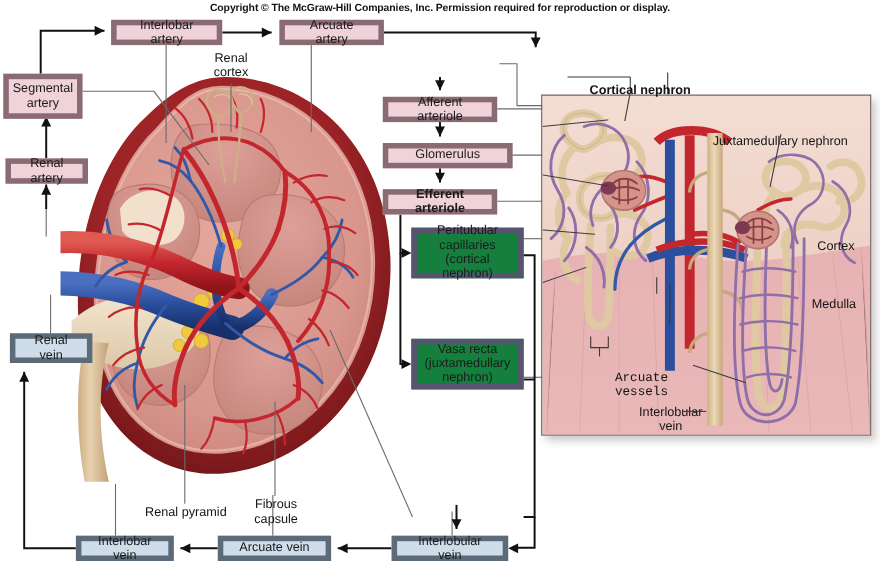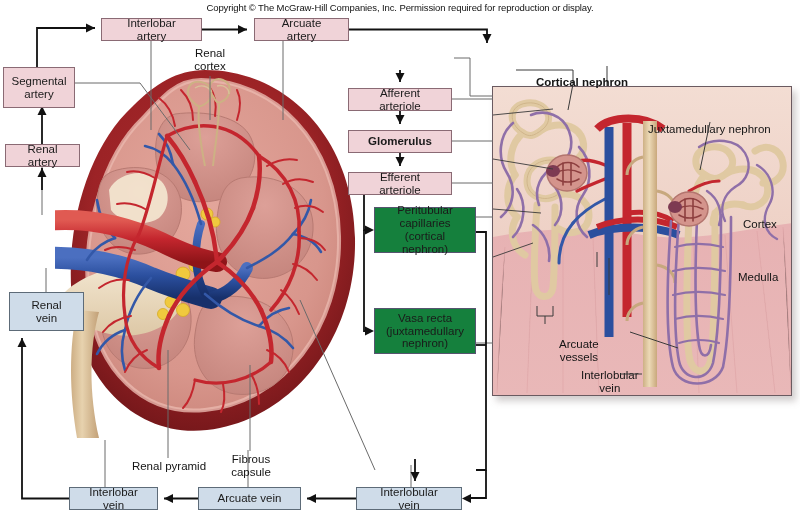--- a/index.html
+++ b/index.html
@@ -20,37 +20,37 @@
   }
 
   
   .copyright {
     position: absolute;
     top: 2px;
     left: 0;
     width: 800px;
     text-align: center;
     font-size: 9.5px;
-    font-weight: normal;
+    font-weight: bold;
     color: #111111;
     letter-spacing: -0.1px;
   }
 
   
   .fbox {
     position: absolute;
     box-sizing: border-box;
     display: flex;
     align-items: center;
     justify-content: center;
     text-align: center;
     font-size: 11.5px;
     color: #1a1a1a;
     line-height: 1.12;
-    border: 1px solid #f97316;
+    border: 5px solid #f97316;
     background: #f0d3d8;
     padding: 1px 12px;
     z-index: 30;
   }
   .fbox.artery {
     background: #f0d3d8;
     border-color: #8a6a74;
   }
   .fbox.cap {
     background: #15803d;
@@ -422,21 +422,21 @@
         <path d="M60 22 L0 28"></path>
         <path d="M60 82 L0 72"></path>
         <path d="M48 126 L0 122"></path>
         <path d="M40 156 L0 170"></path>
       </g>
     </svg>
 
     <div class="inset-lbl" style="left:155px; top:36px;">Juxtamedullary nephron</div>
     <div class="inset-lbl" style="left:250px; top:131px;">Cortex</div>
     <div class="inset-lbl" style="left:245px; top:184px;">Medulla</div>
-    <div class="inset-lbl" style="left:66px; top:251px; text-align:center;">Arcuate
+    <div class="inset-lbl" style="left:66px; top:251px; text-align:center;font-family:Liberation Mono, monospace;">Arcuate
 vessels</div>
     <div class="inset-lbl" style="left:88px; top:282px; text-align:center;">Interlobular
 vein</div>
 
   </div>
 
   <svg width="800" height="515" style="position:absolute;left:0;top:0;z-index:26;pointer-events:none;">
     <g stroke="#3a3a3a" stroke-width="1" fill="none">
 
       <path d="M573 84 L573 70"></path>
@@ -462,34 +462,34 @@
 
   <div class="lbl" style="left:527px; top:76px; width:110px;font-weight:bold;">Cortical nephron</div>
 
   <div class="fbox artery" style="left:101px; top:18px; width:101px; height:23px;">Interlobar artery</div>
   <div class="fbox artery" style="left:254px; top:18px; width:95px; height:23px;">Arcuate artery</div>
   <div class="fbox artery" style="left:3px; top:67px; width:72px; height:41px;">Segmental
 artery</div>
   <div class="fbox artery" style="left:5px; top:144px; width:75px; height:23px;">Renal artery</div>
 
   <div class="fbox artery" style="left:348px; top:88px; width:104px; height:23px;">Afferent arteriole</div>
-  <div class="fbox artery" style="left:348px; top:130px; width:104px; height:23px;font-weight:bold;">Glomerulus</div>
-  <div class="fbox artery" style="left:348px; top:172px; width:104px; height:23px;">Efferent arteriole</div>
+  <div class="fbox artery" style="left:348px; top:130px; width:118px; height:23px;">Glomerulus</div>
+  <div class="fbox artery" style="left:348px; top:172px; width:104px; height:23px;font-weight:bold;">Efferent arteriole</div>
 
   <div class="fbox cap" style="left:374px; top:207px; width:102px; height:46px;">Peritubular
 capillaries
 (cortical nephron)</div>
   <div class="fbox cap" style="left:374px; top:308px; width:102px; height:46px;">Vasa recta
 (juxtamedullary
 nephron)</div>
 
   <div class="fbox vein" style="left:356px; top:487px; width:106px; height:23px;">Interlobular vein</div>
   <div class="fbox vein" style="left:198px; top:487px; width:103px; height:23px;">Arcuate vein</div>
   <div class="fbox vein" style="left:69px; top:487px; width:89px; height:23px;">Interlobar vein</div>
-  <div class="fbox vein" style="left:9px; top:292px; width:75px; height:39px;">Renal vein</div>
+  <div class="fbox vein" style="left:9px; top:303px; width:75px; height:27px;">Renal vein</div>
 
   <div class="lbl" style="left:178px; top:47px; width:64px;">Renal
 cortex</div>
   <div class="lbl" style="left:124px; top:460px; width:90px;">Renal pyramid</div>
   <div class="lbl" style="left:218px; top:453px; width:66px;">Fibrous
 capsule</div>
 
   <svg width="800" height="515" style="position:absolute;left:0;top:0;z-index:24;pointer-events:none;">
     <g stroke="#111" stroke-width="1.8" fill="none">
 

